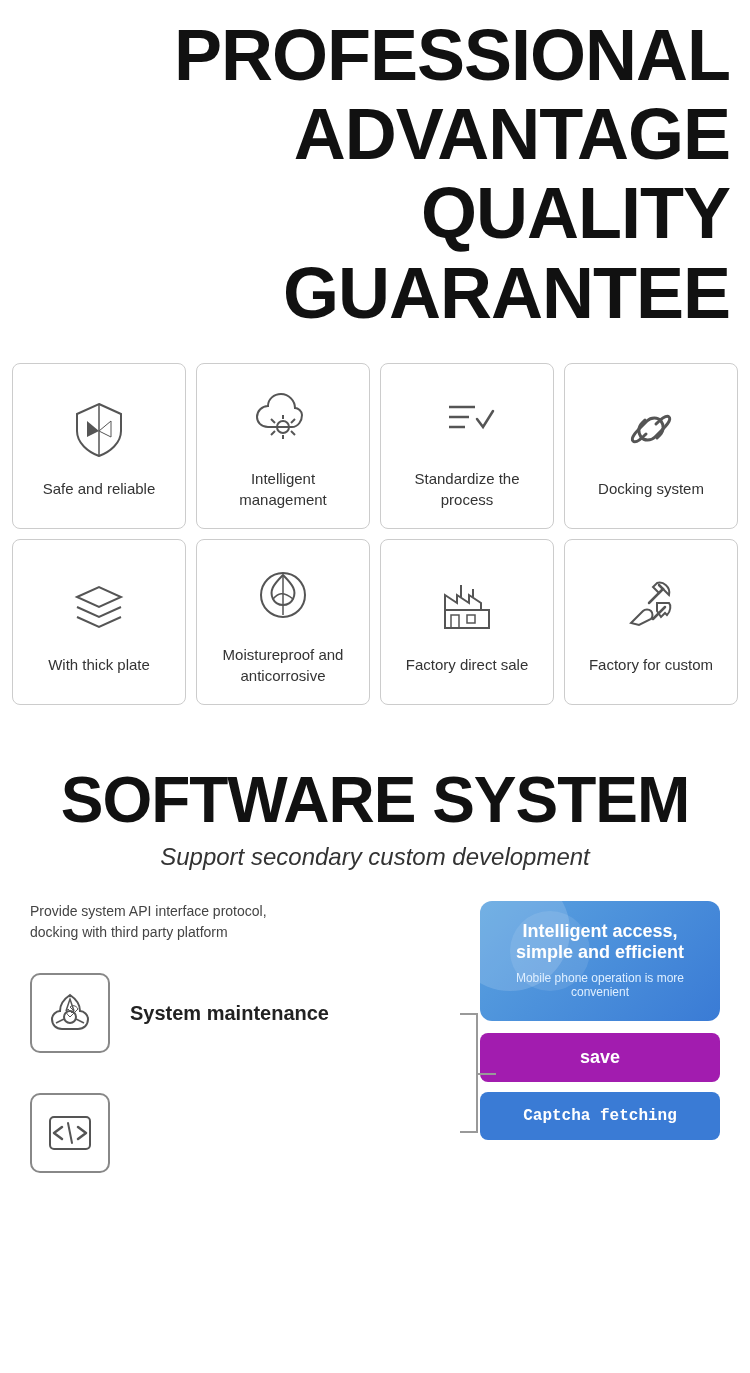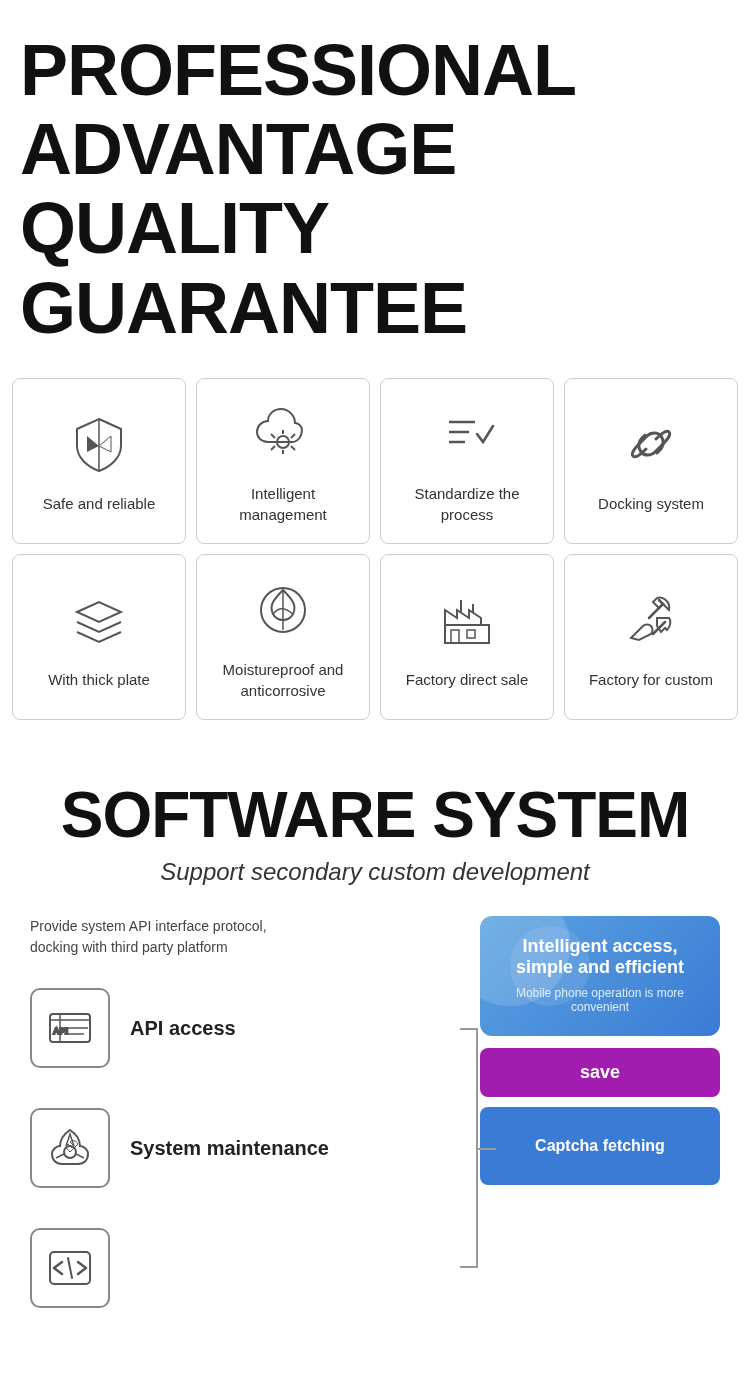--- a/index.html
+++ b/index.html
@@ -6,22 +6,22 @@
     body {
       width: 750px;
       min-height: 1373px;
       background: #fff;
       font-family: Arial, sans-serif;
       overflow-x: hidden;
     }
 
     
     .header {
-      text-align: left;
-      padding: 31px 20px 30px;
+      text-align: right;
+      padding: 16px 20px 30px;
     }
     .header h1 {
       font-size: 72px;
       font-weight: 900;
       line-height: 1.1;
       color: #111;
       text-transform: uppercase;
       letter-spacing: -1px;
     }
 
@@ -193,25 +193,26 @@
       text-align: center;
       margin-bottom: 10px;
       cursor: pointer;
     }
     .btn-captcha {
       background: #3a7bd5;
       color: #fff;
       border: none;
       border-radius: 8px;
       width: 100%;
-      padding: 30px;
+      padding: 15px;
       font-size: 16px;
       font-weight: bold;
       text-align: center;
       cursor: pointer;
+      font-family: Liberation Mono, monospace;
     }
 
     
     .features-with-bracket {
       position: relative;
     }
   </style>
 </head>
 <body>
 
@@ -343,33 +344,20 @@
     <div class="software-left">
       <div class="provide-text">
         Provide system API interface protocol,<br>docking with third party platform
       </div>
 
       <div class="features-with-bracket">
 
         <div style="position:absolute; right:-18px; top:40px; bottom:40px; width:18px; border-top:2px solid #999; border-right:2px solid #999; border-bottom:2px solid #999;"></div>
         <div style="position:absolute; right:-36px; top:50%; width:18px; height:2px; background:#999;"></div>
 
-        <div class="feature-item">
-          <div class="feature-icon-box">
-            <svg viewBox="0 0 48 48">
-              <rect x="4" y="10" width="40" height="28" rx="3" stroke="#555" stroke-width="2" fill="none"></rect>
-              <line x1="4" y1="16" x2="44" y2="16" stroke="#555" stroke-width="1.5"></line>
-              <line x1="14" y1="10" x2="14" y2="38" stroke="#555" stroke-width="1.5"></line>
-              <text x="7" y="30" font-size="9" fill="#555" font-family="Arial" font-weight="bold">API</text>
-              <line x1="18" y1="24" x2="42" y2="24" stroke="#555" stroke-width="1.5"></line>
-              <line x1="18" y1="30" x2="38" y2="30" stroke="#555" stroke-width="1.5"></line>
-            </svg>
-          </div>
-          <div class="feature-label">API access</div>
-        </div>
 
         <div class="feature-item">
           <div class="feature-icon-box">
             <svg viewBox="0 0 48 48">
               <path d="M24 6 C18 10 14 16 14 22 C10 22 6 26 6 30 C6 36 10 40 16 40 L32 40 C38 40 42 36 42 30 C42 26 38 22 34 22 C34 16 30 10 24 6 Z" stroke="#555" stroke-width="2" fill="none"></path>
               <circle cx="24" cy="28" r="6" stroke="#555" stroke-width="2" fill="none"></circle>
               <path d="M20 22 L24 10 L28 22" stroke="#555" stroke-width="1.5" fill="none"></path>
               <line x1="18" y1="30" x2="10" y2="34" stroke="#555" stroke-width="1.5"></line>
               <line x1="30" y1="30" x2="38" y2="34" stroke="#555" stroke-width="1.5"></line>
 

